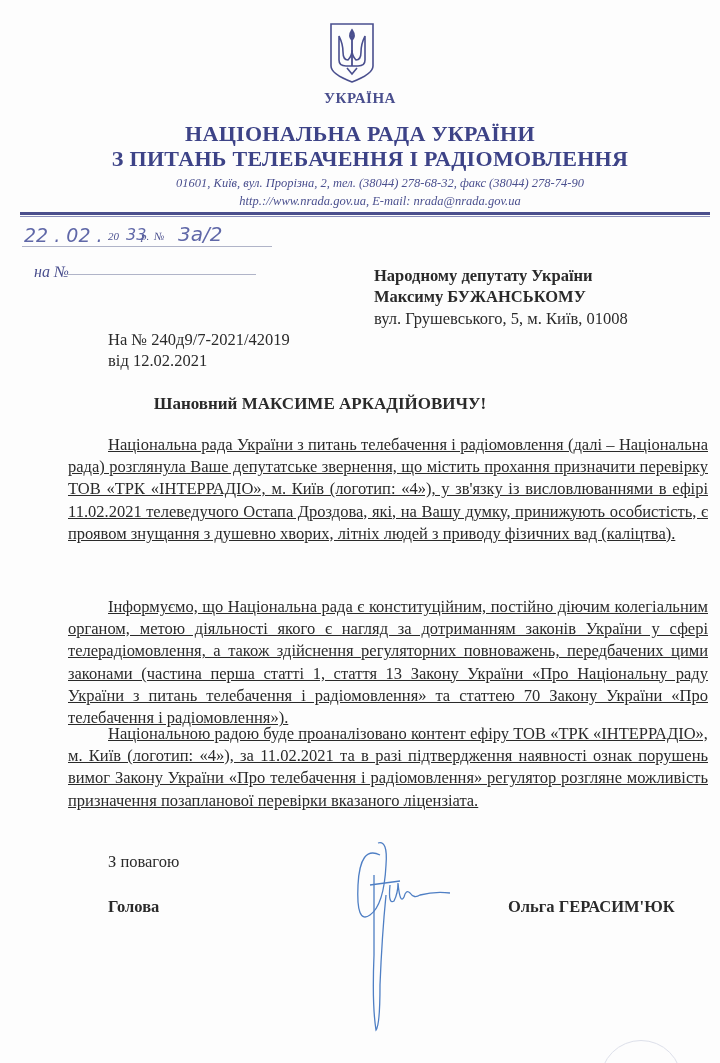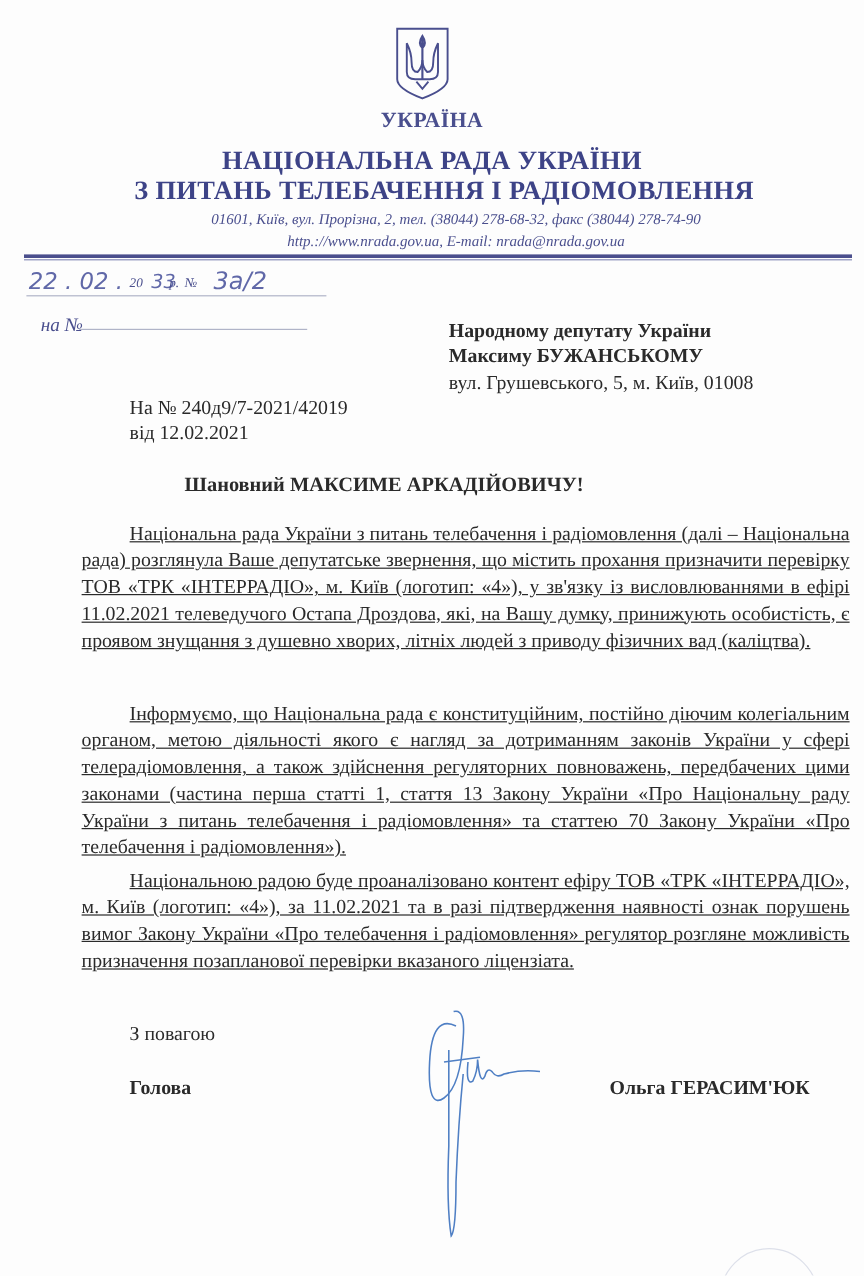--- a/index.html
+++ b/index.html
@@ -4,21 +4,21 @@
 <style>
   html, body { margin: 0; padding: 0; }
   body {
     width: 720px; height: 1063px; overflow: hidden; position: relative;
     background: #fdfdfd;
     font-family: "Liberation Serif", "DejaVu Serif", serif;
     color: #2a2a2a;
   }
   .abs { position: absolute; }
   .emblem { left: 329px; top: 22px; width: 46px; height: 62px; }
-  .ukraina { left: 0; width: 720px; top: 90px; text-align: center; font-size: 18px; font-weight: bold; color: #4a4f8e; letter-spacing: 0.5px; }
+  .ukraina { left: 0; width: 720px; top: 90px; text-align: center; font-size: 15px; font-weight: bold; color: #4a4f8e; letter-spacing: 0.5px; }
   .org1, .org2 { left: 0; width: 720px; text-align: center; font-weight: bold; color: #3d4387; font-size: 22px; letter-spacing: 0.3px; }
   .org1 { top: 121px; text-align: center; }
   .org2 { top: 146px; left: 10px; }
   .addr, .web { left: 0; width: 720px; text-align: center; font-style: italic; font-size: 12.5px; color: #4a4f8e; }
   .addr { top: 176px; left: 20px; }
   .web { top: 194px; left: 20px; }
   .rule1 { left: 20px; top: 212px; width: 690px; height: 3px; background: #4b4f8d; }
   .rule2 { left: 20px; top: 216px; width: 690px; height: 1px; background: #8a8eba; }
   .hand { font-family: "DejaVu Sans", sans-serif; font-style: italic; color: #6068a8; }
   .date-line { left: 22px; top: 224px; width: 250px; border-bottom: 1px solid #b0b4c8; height: 22px; }
@@ -32,21 +32,21 @@
   .na-no-line { left: 66px; top: 274px; width: 190px; border-bottom: 1px solid #b0b4c8; }
   .recip { left: 374px; font-size: 16.5px; }
   .recip.b { font-weight: bold; }
   .r1 { top: 266px; } .r2 { top: 287px; } .r3 { top: 309px; }
   .ref1 { left: 108px; top: 330px; font-size: 16.5px; }
   .ref2 { left: 108px; top: 351px; font-size: 16.5px; }
   .salutation { left: 0; width: 640px; top: 394px; text-align: center; font-weight: bold; font-size: 17px; }
   .para { left: 68px; width: 640px; font-size: 16.5px; line-height: 22.2px; text-align: justify; text-decoration: underline; }
   .para p { margin: 0; text-indent: 40px; }
   .p1 { top: 434px; }
-  .p2 { top: 584px; }
+  .p2 { top: 596px; }
   .p3 { top: 723px; }
   .regards { left: 108px; top: 852px; font-size: 16.5px; }
   .position { left: 108px; top: 897px; font-size: 16.5px; font-weight: bold; }
   .signer { left: 508px; top: 897px; font-size: 16.5px; font-weight: bold; }
   .signature { left: 340px; top: 835px; width: 110px; height: 200px; }
   .stamp-hint { left: 600px; top: 1040px; width: 80px; height: 80px; border-radius: 50%; border: 1px solid #dde0ea; }
 </style>
 </head>
 <body>
 

